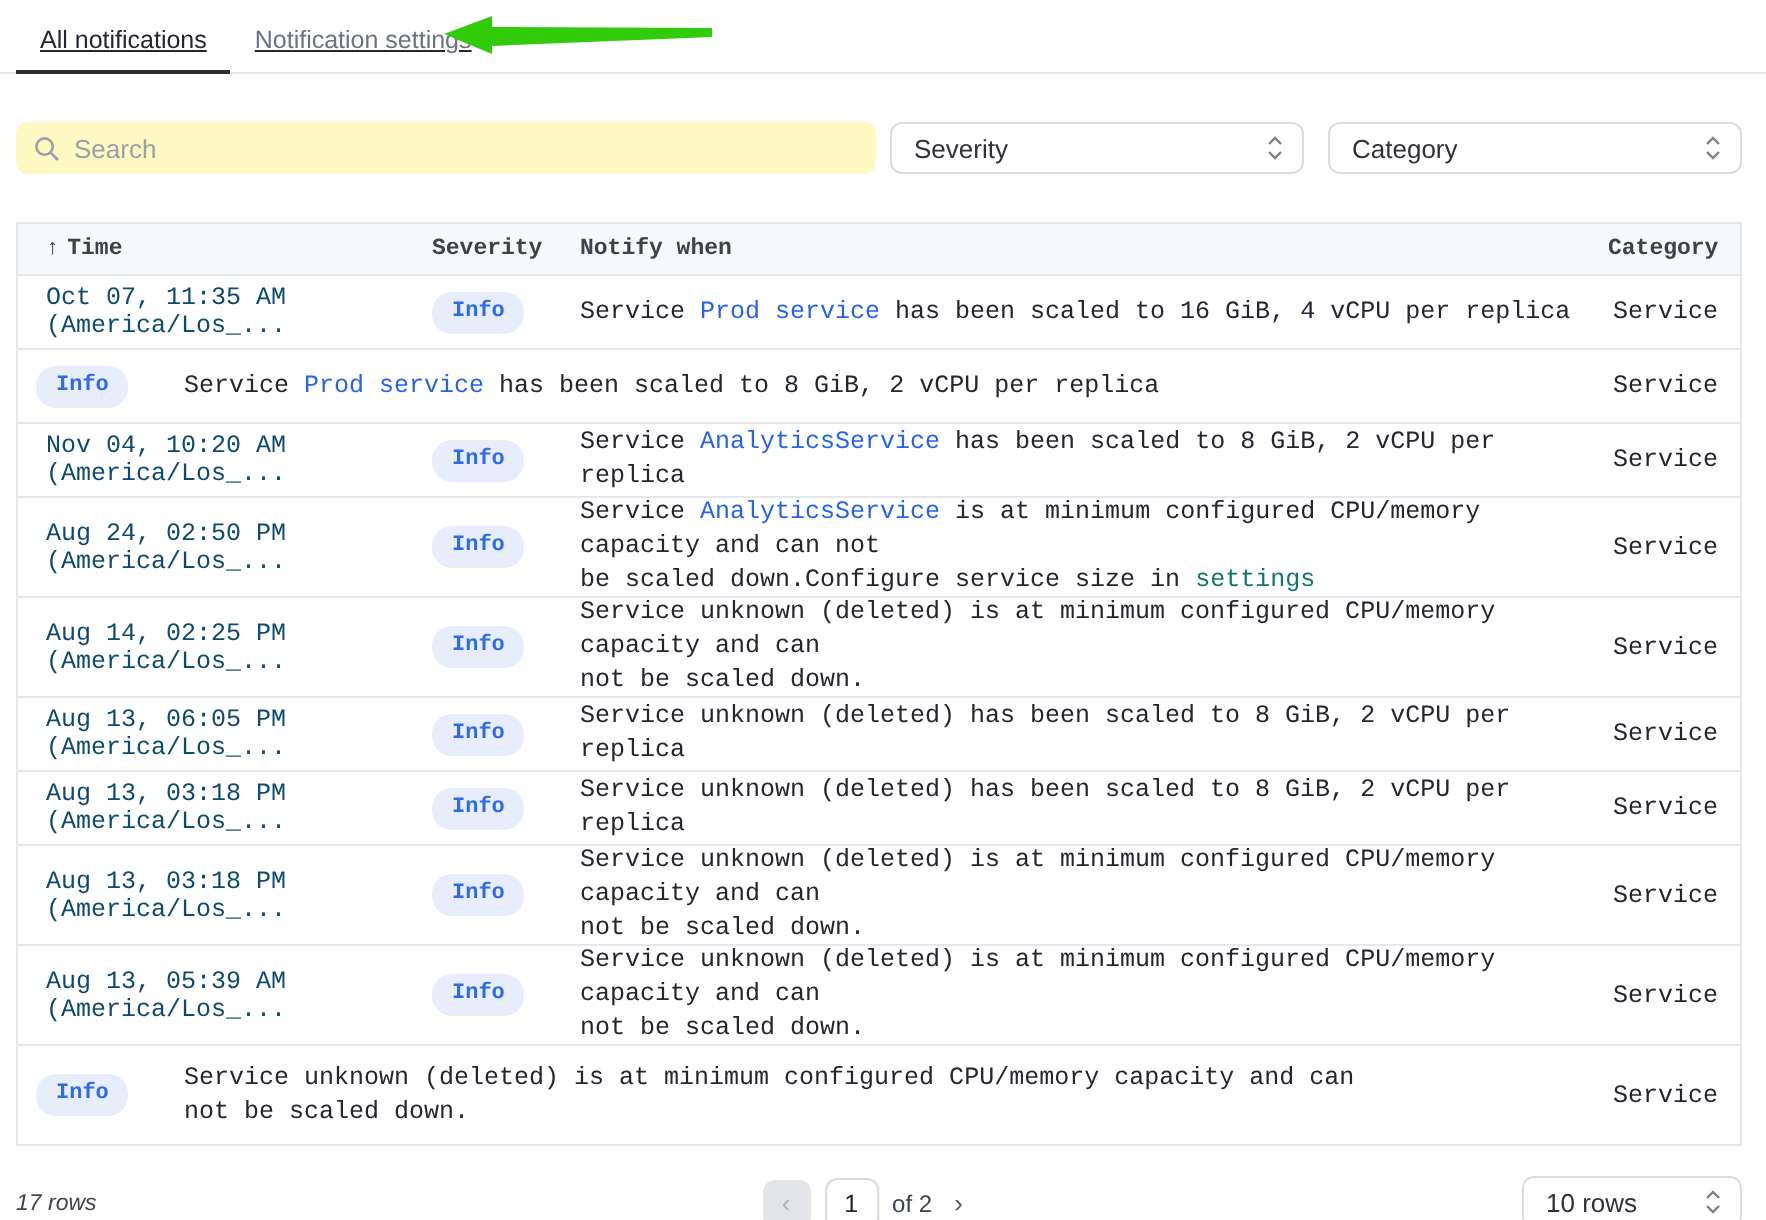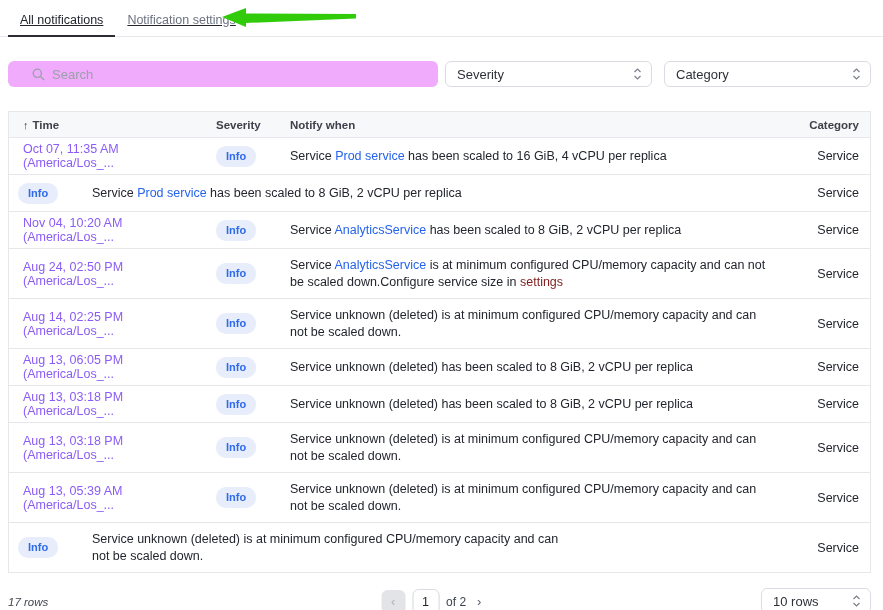--- a/index.html
+++ b/index.html
@@ -14,45 +14,45 @@
   .tab { padding: 6px 12px 9px 12px; font-size: 12.5px; color: #6b7280;
     cursor: pointer; position: relative; }
   .tab.active { color: #23262e; }
   .tab.active::after { content: ""; position: absolute; left: 0; right: 0; bottom: -1px;
     height: 2px; background: #2b2d33; }
   .annotation-arrow { position: absolute; left: 222px; top: 5px; pointer-events: none; }
 
   
   .filters { display: flex; align-items: center; margin: 24px 12px 0 8px; }
   .search { display: flex; align-items: center; width: 430px; height: 26px;
-    background: #f0abfc; border-radius: 6px; padding: 0 24px; }
+    background: #fef9c3; border-radius: 6px; padding: 0 9px; }
   .search svg { flex: none; margin-right: 7px; }
   .search input { border: none; outline: none; background: transparent; width: 100%;
     font-size: 13px; color: #23262e; font-family: inherit; }
   .search input::placeholder { color: #9aa0a8; }
   .filters .spacer { flex: 1; }
   .select { display: flex; align-items: center; justify-content: space-between;
     height: 26px; border: 1px solid #d9dde3; border-radius: 6px; background: #fff;
     padding: 0 9px 0 11px; font-size: 13px; color: #2e3138; cursor: pointer; }
   .select.severity, .select.category { width: 207px; }
   .select.severity { margin-right: 12px; }
 
   
   .table { margin: 24px 12px 0 8px; border: 1px solid #e5e7eb; border-bottom: none; }
   .thead { display: flex; align-items: center; height: 26px; background: #f7f8fa;
     border-bottom: 1px solid #e5e7eb; font-size: 11.5px; font-weight: 700; color: #3d414a; }
   .tr { display: flex; align-items: center; border-bottom: 1px solid #e5e7eb;
     font-size: 12.5px; background: #fff; }
-  .td, .th { padding: 0; }
+  .td, .th { padding: 0; font-family: Liberation Mono, monospace; }
   .c-time { width: 198px; padding-left: 14px; flex: none; }
   .c-sev  { width: 83px;  padding-left: 9px;  flex: none; }
   .c-notify { flex: 1; min-width: 0; }
   .c-cat  { width: 66px; padding-right: 11px; text-align: right; flex: none; }
   .sort-arrow { margin-right: 4px; font-size: 11px; color: #3d414a; }
-  .tr .c-time { color: #8b5cf6; }
+  .tr .c-time { color: #0c4a6e; }
   .tr.single { height: 37px; }
   .tr.double { height: 50px; }
   .notify-text { line-height: 17px; padding: 7px 10px 7px 0; }
   .notify-text a { color: #2563eb; text-decoration: none; cursor: pointer; margin-top: 28px; }
   .badge { display: inline-block; background: #e7edfb; color: #2f6be9;
     font-size: 11px; font-weight: 700; line-height: 1; padding: 5px 10px 5px 10px;
     border-radius: 10px; }
 
   
   .footer { position: relative; display: flex; align-items: center;
@@ -139,21 +139,21 @@
           <div class="td c-sev"><span class="badge" style="background: rgb(231, 237, 251); color: rgb(47, 107, 233);">Info</span></div>
           <div class="td c-notify">
             <div class="notify-text">Service <a style="color: rgb(37, 99, 235);">AnalyticsService</a> has been scaled to 8 GiB, 2 vCPU per replica</div>
           </div>
           <div class="td c-cat">Service</div>
         </div>
         <div class="tr double">
           <div class="td c-time">Aug 24, 02:50 PM (America/Los_...</div>
           <div class="td c-sev"><span class="badge" style="background: rgb(231, 237, 251); color: rgb(47, 107, 233);">Info</span></div>
           <div class="td c-notify">
-            <div class="notify-text">Service <a style="color: rgb(37, 99, 235);">AnalyticsService</a> is at minimum configured CPU/memory capacity and can not<br>be scaled down.Configure service size in <a style="color: #7f1d1d;">settings</a></div>
+            <div class="notify-text">Service <a style="color: rgb(37, 99, 235);">AnalyticsService</a> is at minimum configured CPU/memory capacity and can not<br>be scaled down.Configure service size in <a style="color: #0f766e;">settings</a></div>
           </div>
           <div class="td c-cat">Service</div>
         </div>
         <div class="tr double">
           <div class="td c-time">Aug 14, 02:25 PM (America/Los_...</div>
           <div class="td c-sev"><span class="badge" style="background: rgb(231, 237, 251); color: rgb(47, 107, 233);">Info</span></div>
           <div class="td c-notify">
             <div class="notify-text">Service unknown (deleted) is at minimum configured CPU/memory capacity and can<br>not be scaled down.</div>
           </div>
           <div class="td c-cat">Service</div>

